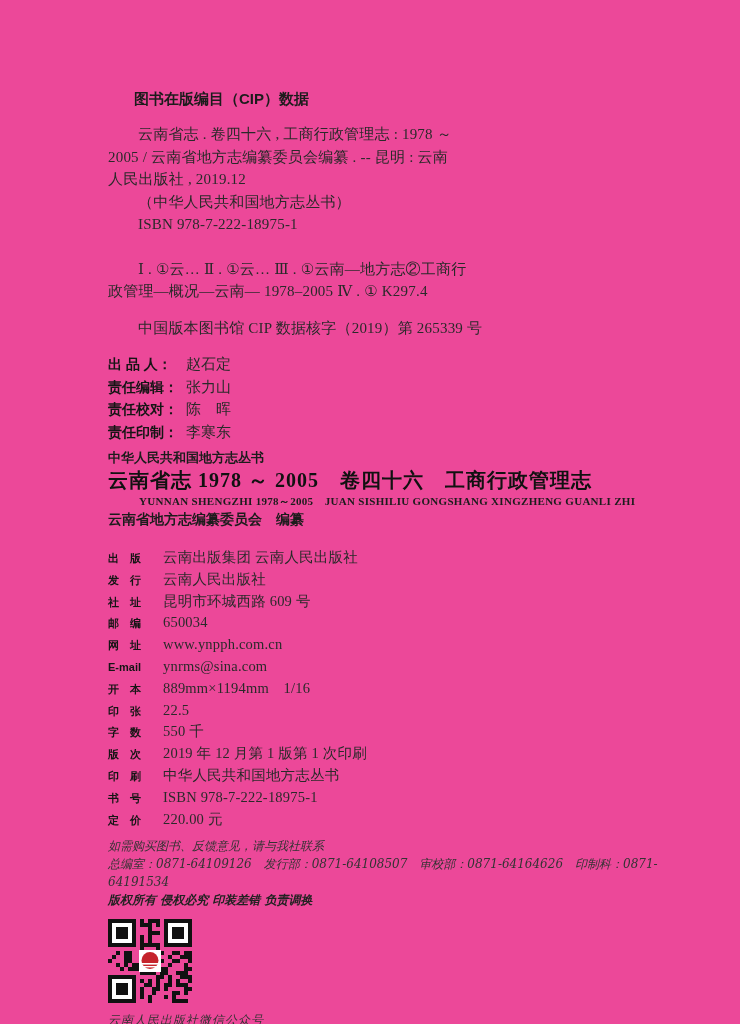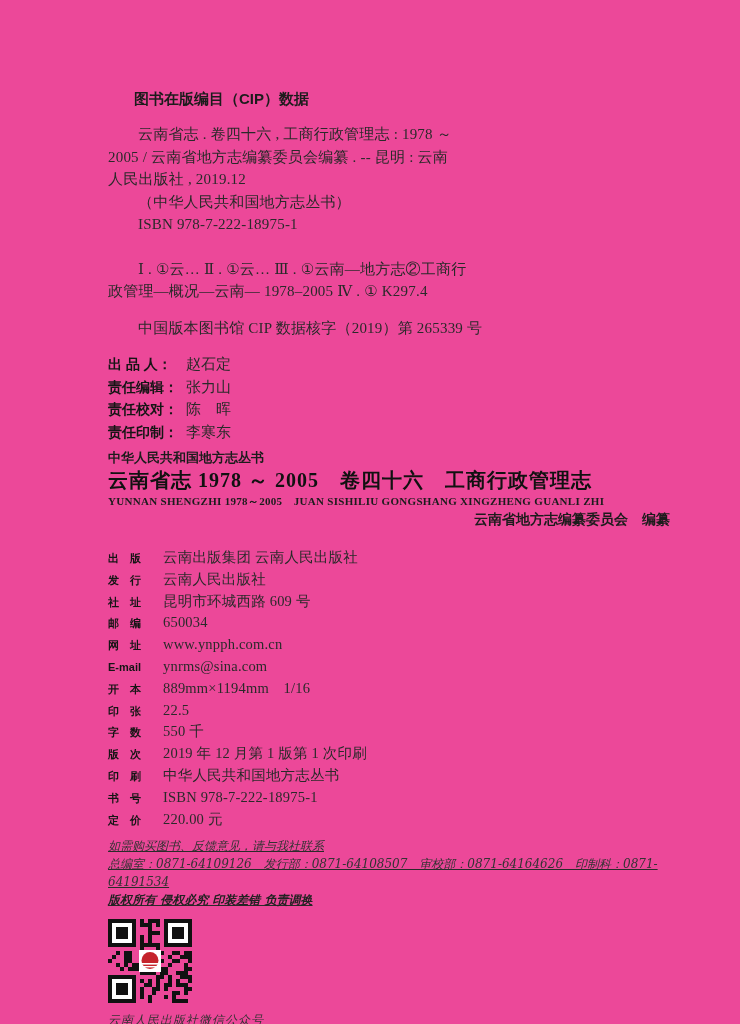--- a/index.html
+++ b/index.html
@@ -37,36 +37,37 @@
     font-family:"Liberation Sans","DejaVu Sans",sans-serif;
     font-size:13px;font-weight:700;line-height:18px;color:#1c1c1c;
   }
   .book-title{
     font-size:20px;font-weight:700;line-height:26px;color:#111;
     letter-spacing:1px;
   }
   .pinyin{
     font-size:11px;font-weight:700;line-height:16px;color:#1c1c1c;
     letter-spacing:0.3px;
+    margin-left:31px;
   }
   .compiler{
     font-family:"Liberation Sans","DejaVu Sans",sans-serif;
-    font-size:14px;font-weight:700;line-height:20px;color:#1c1c1c;text-align:right;
+    font-size:14px;font-weight:700;line-height:20px;color:#1c1c1c;
   }
   
   .pub{margin-top:18px;}
   .pub-row{font-size:14.5px;line-height:20.8px;}
   .pub-label{
     display:inline-block;width:55px;
     font-family:"Liberation Sans","DejaVu Sans",sans-serif;
     font-weight:700;font-size:11px;color:#151515;
   }
   .pub-value{font-size:14.5px;letter-spacing:0.2px;}
   
-  .contact{margin-top:8px;text-decoration:underline;}
+  .contact{margin-top:8px;}
   .kai{font-style:italic;font-family:"DejaVu Serif","Liberation Serif",serif;}
   .contact-note{font-size:12px;line-height:17px;color:#333;}
   .contact-phones{font-size:12px;line-height:18px;color:#333;}
   .contact-copyright{font-size:12px;line-height:18px;font-weight:700;color:#222;}
   
   .qr-wrap{margin-top:10px;}
   .qr-caption{font-size:12px;line-height:16px;color:#333;margin-top:5px;letter-spacing:1px;}
 </style>
 </head>
 <body>

